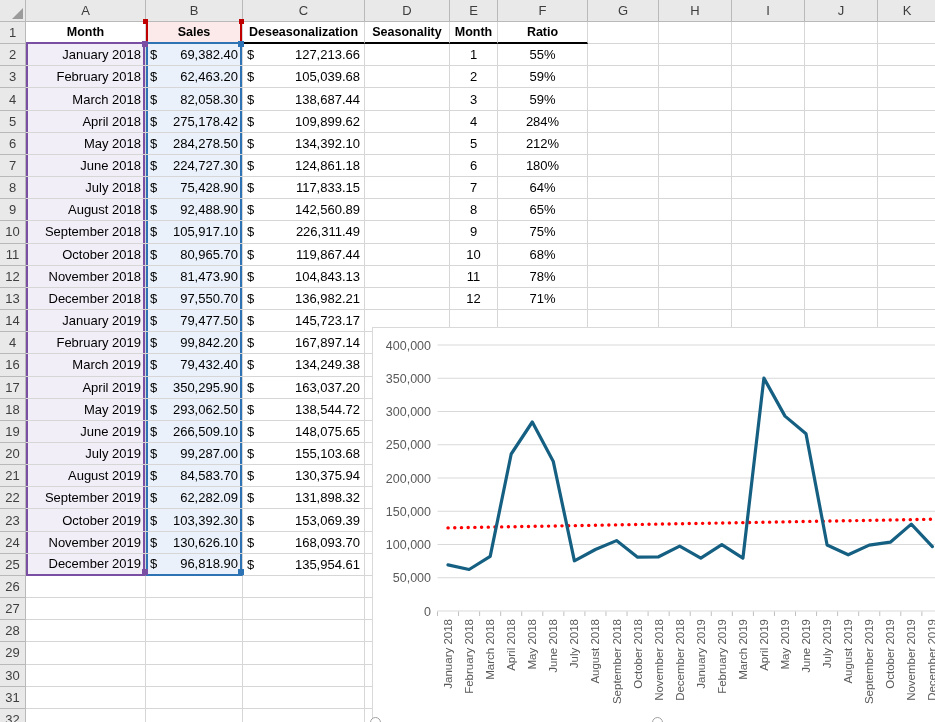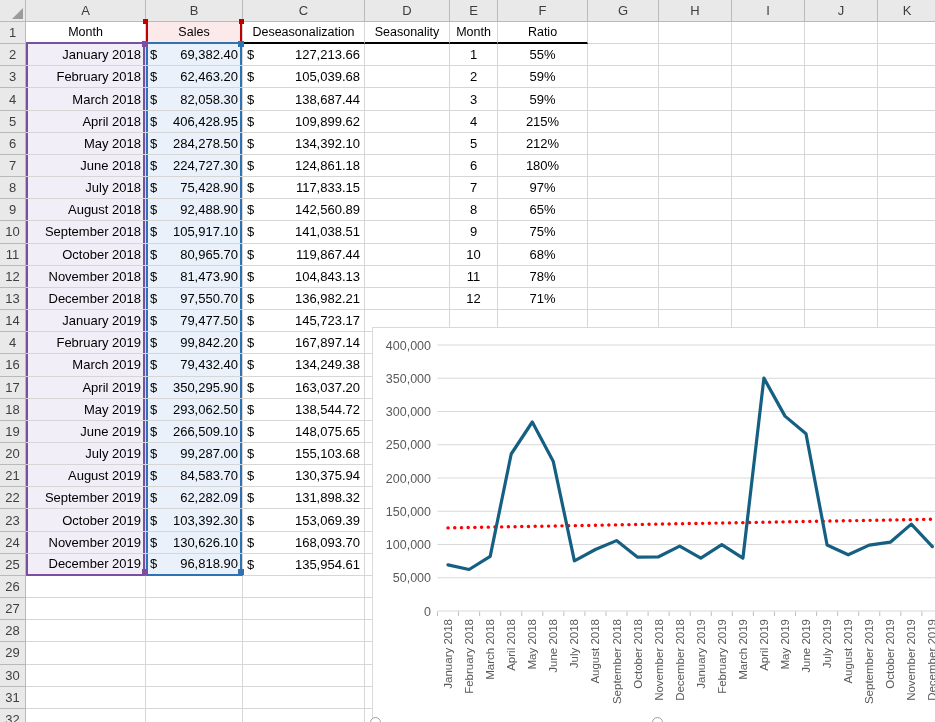--- a/index.html
+++ b/index.html
@@ -10,21 +10,21 @@
          grid-template-columns:26px 120px 97px 122px 85px 48px 90px 71px 73px 73px 73px 59px;
          grid-template-rows:22px repeat(32,22.163px);}
   .ch{background:#E9E9E9;color:#3E3E3E;font-size:13px;display:flex;align-items:center;justify-content:center;
       border-right:1px solid #B9B9B9;border-bottom:1px solid #B9B9B9;box-sizing:border-box;user-select:none;}
   .corner{position:relative;}
   .corner .tri{position:absolute;right:2px;bottom:2px;width:0;height:0;
       border-left:11px solid transparent;border-bottom:11px solid #9B9B9B;}
   .cell{background:#fff;color:#000;font-size:13px;display:flex;align-items:center;
         padding:0 4px;border-right:1px solid #D6D6D6;border-bottom:1px solid #D6D6D6;
         box-sizing:border-box;overflow:hidden;white-space:nowrap;}
-  .h{font-weight:normal;justify-content:center;font-size:12.5px;}
+  .h{font-weight:bold;justify-content:center;font-size:12.5px;}
   .h-a{border-bottom:2px solid #7A4FA3;}
   .sales-h{background:#FBEAE9;box-shadow:inset 2px 0 0 #C00000,inset -2px 0 0 #C00000;border-bottom:2px solid #2E74B5;}
   .c-h{border-bottom:2px solid #000;}
   .a-cell{background:#F2EEF8;justify-content:flex-end;box-shadow:inset 2px 0 0 #7A4FA3,inset -2px 0 0 #7A4FA3;}
   .a-last{border-bottom:2px solid #7A4FA3;}
   .b-cell{background:#EAF1FA;box-shadow:inset 2px 0 0 #2E74B5,inset -2px 0 0 #2E74B5;}
   .b-last{border-bottom:2px solid #2E74B5;}
   .acct{justify-content:space-between;}
   .ctr{justify-content:center;}
   
@@ -123,29 +123,29 @@
       <div class="cell ctr">59%</div>
       <div class="cell"></div>
       <div class="cell"></div>
       <div class="cell"></div>
       <div class="cell"></div>
       <div class="cell"></div>
       <div class="ch">5</div>
       <div class="cell a-cell">April 2018</div>
       <div class="cell b-cell acct">
         <span>$</span>
-        <span>406,428.95</span>
+        <span>275,178.42</span>
       </div>
       <div class="cell acct">
         <span>$</span>
         <span>109,899.62</span>
       </div>
       <div class="cell"></div>
       <div class="cell ctr">4</div>
-      <div class="cell ctr">215%</div>
+      <div class="cell ctr">284%</div>
       <div class="cell"></div>
       <div class="cell"></div>
       <div class="cell"></div>
       <div class="cell"></div>
       <div class="cell"></div>
       <div class="ch">6</div>
       <div class="cell a-cell">May 2018</div>
       <div class="cell b-cell acct">
         <span>$</span>
         <span>284,278.50</span>
@@ -185,21 +185,21 @@
       <div class="cell b-cell acct">
         <span>$</span>
         <span>75,428.90</span>
       </div>
       <div class="cell acct">
         <span>$</span>
         <span>117,833.15</span>
       </div>
       <div class="cell"></div>
       <div class="cell ctr">7</div>
-      <div class="cell ctr">97%</div>
+      <div class="cell ctr">64%</div>
       <div class="cell"></div>
       <div class="cell"></div>
       <div class="cell"></div>
       <div class="cell"></div>
       <div class="cell"></div>
       <div class="ch">9</div>
       <div class="cell a-cell">August 2018</div>
       <div class="cell b-cell acct">
         <span>$</span>
         <span>92,488.90</span>
@@ -217,21 +217,21 @@
       <div class="cell"></div>
       <div class="cell"></div>
       <div class="ch">10</div>
       <div class="cell a-cell">September 2018</div>
       <div class="cell b-cell acct">
         <span>$</span>
         <span>105,917.10</span>
       </div>
       <div class="cell acct">
         <span>$</span>
-        <span>141,038.51</span>
+        <span>226,311.49</span>
       </div>
       <div class="cell"></div>
       <div class="cell ctr">9</div>
       <div class="cell ctr">75%</div>
       <div class="cell"></div>
       <div class="cell"></div>
       <div class="cell"></div>
       <div class="cell"></div>
       <div class="cell"></div>
       <div class="ch">11</div>

